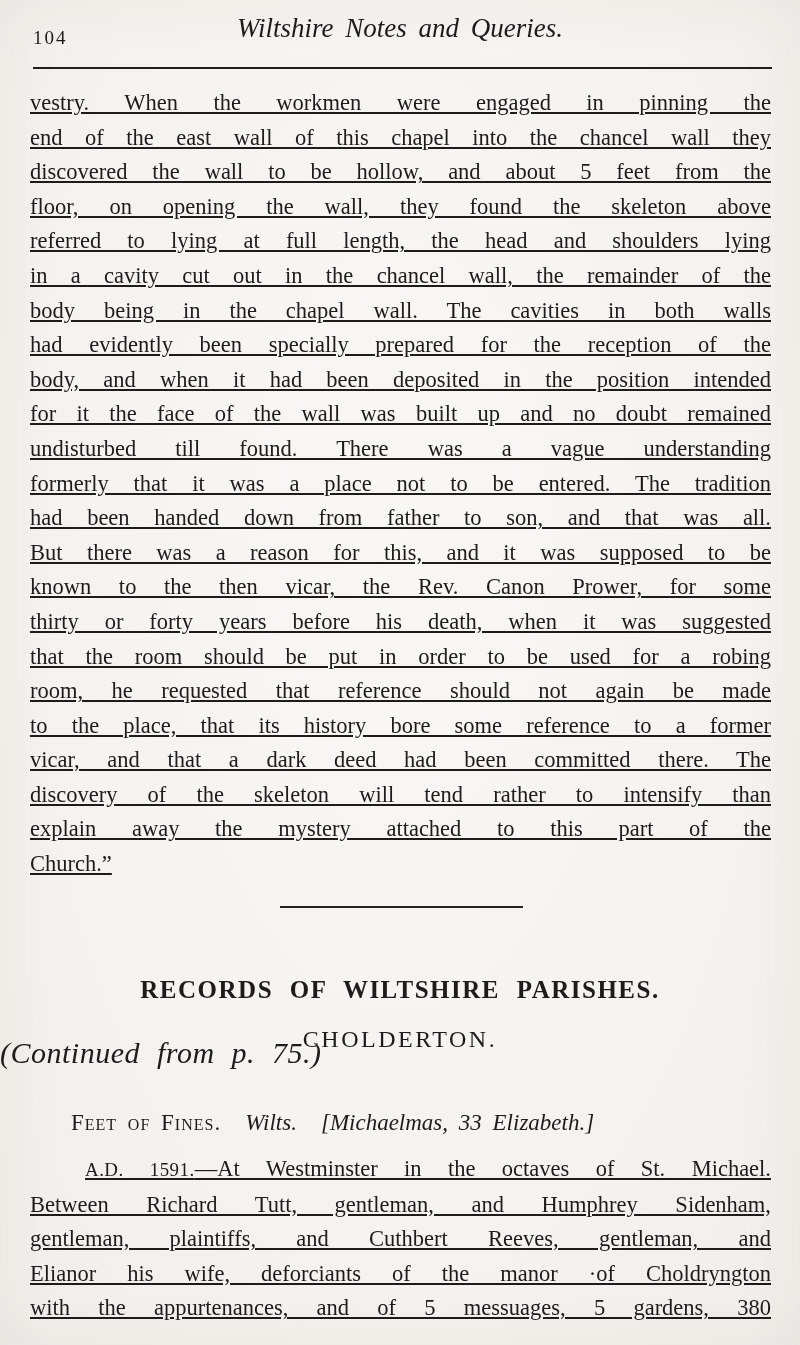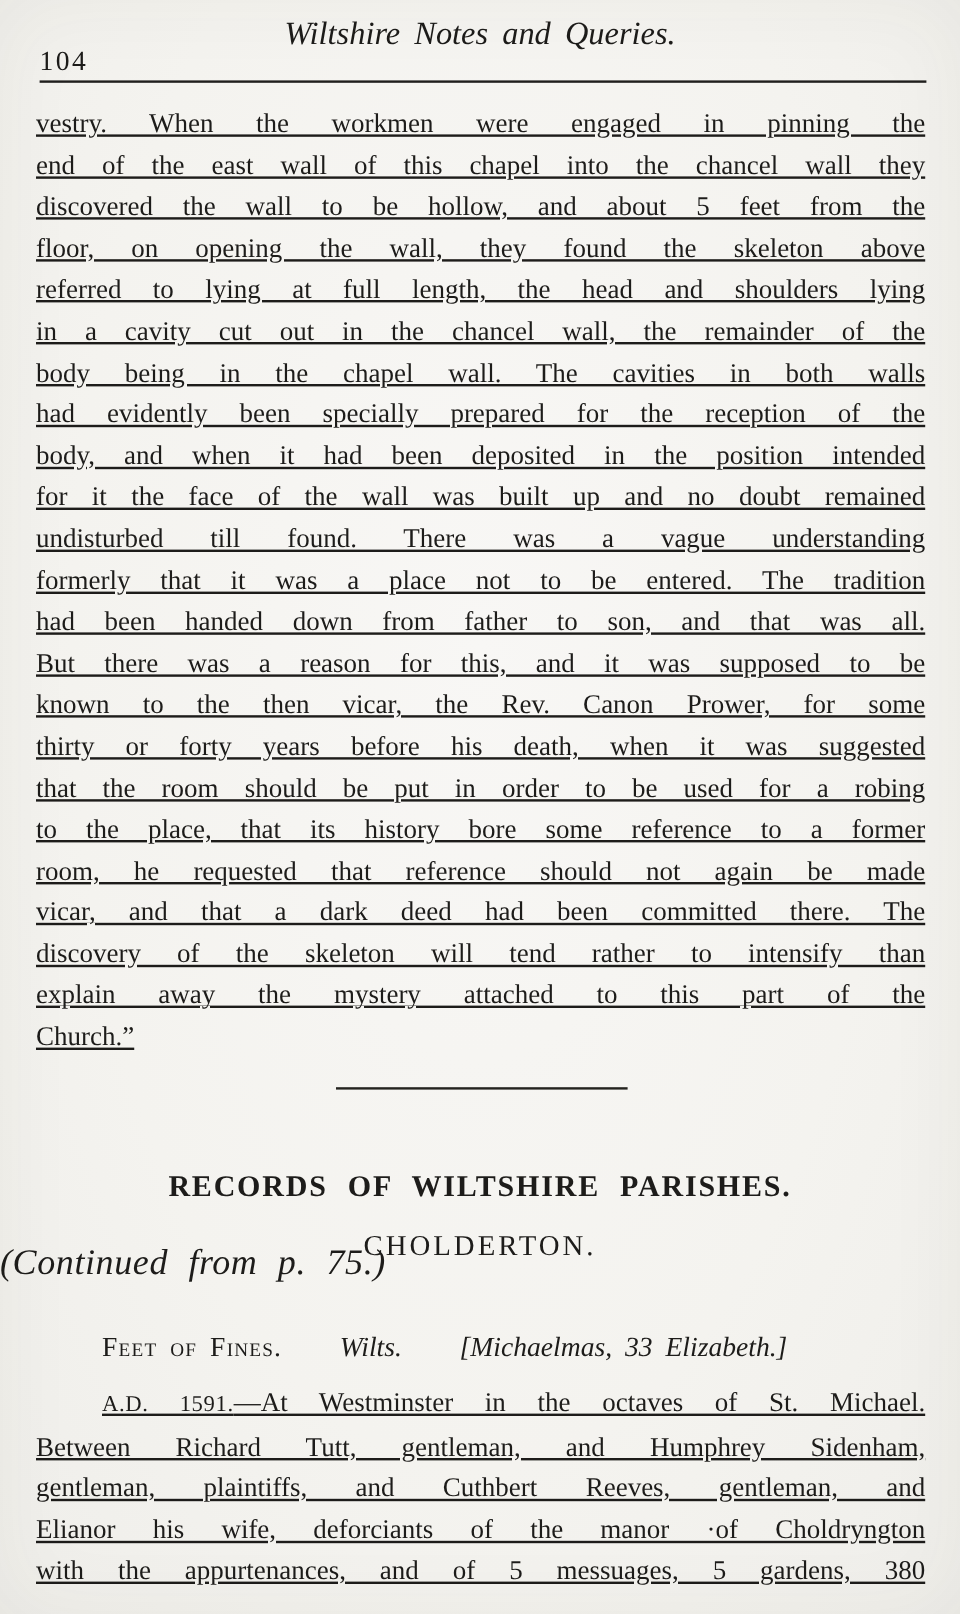--- a/index.html
+++ b/index.html
@@ -10,22 +10,22 @@
   .page {
     position:relative; width:800px; height:1345px; overflow:hidden;
     background:radial-gradient(ellipse at 50% 40%, #f8f7f5 0%, #f4f3ef 60%, #efeeea 100%);
     color:#1d1c1a;
   }
   .page::after {
     content:""; position:absolute; inset:0; pointer-events:none;
     box-shadow:inset 0 0 70px rgba(60,55,45,0.05);
   }
   .pageno {
-    position:absolute; left:33px; top:38px;
-    font-size:23px; letter-spacing:2px;
+    position:absolute; left:33px; top:27px;
+    font-size:19px; letter-spacing:2px;
   }
   .running-title {
     position:absolute; left:0; right:0; top:13px; text-align:center;
     font-style:italic; font-size:27px; word-spacing:5px;
   }
   .rule-top {
     position:absolute; left:33px; top:67px; width:739px; height:2px;
     background:#201f1d;
   }
   .para {
@@ -49,22 +49,22 @@
   }
   .parish {
     position:absolute; left:0; right:0; top:1026px; text-align:center;
     font-weight:normal; font-size:24px; letter-spacing:2.5px; margin:0;
   }
   .continued {
     position:absolute; left:0; right:0; top:1036px; text-align:left;
     font-style:italic; font-size:30px; word-spacing:9px; letter-spacing:0.5px;
   }
   .fines {
-    position:absolute; left:85px; top:1110px; font-size:23px;
-    display:flex; gap:48px; white-space:nowrap;
+    position:absolute; left:71px; top:1110px; font-size:23px;
+    display:flex; gap:24px; white-space:nowrap;
   }
   .fines .sc { font-variant:small-caps; letter-spacing:1px; word-spacing:4px; }
   .fines .it { font-style:italic; word-spacing:5px;font-family:Liberation Serif, serif; }
 </style>
 </head>
 <body>
 
 <div class="page">
 
   <div class="pageno">104</div>
@@ -82,22 +82,22 @@
     <div class="line">had evidently been specially prepared for the reception of the</div>
     <div class="line">body, and when it had been deposited in the position intended</div>
     <div class="line">for it the face of the wall was built up and no doubt remained</div>
     <div class="line">undisturbed till found. There was a vague understanding</div>
     <div class="line">formerly that it was a place not to be entered. The tradition</div>
     <div class="line">had been handed down from father to son, and that was all.</div>
     <div class="line">But there was a reason for this, and it was supposed to be</div>
     <div class="line">known to the then vicar, the Rev. Canon Prower, for some</div>
     <div class="line">thirty or forty years before his death, when it was suggested</div>
     <div class="line">that the room should be put in order to be used for a robing</div>
+    <div class="line">room, he requested that reference should not again be made</div>
     <div class="line">to the place, that its history bore some reference to a former</div>
-    <div class="line">room, he requested that reference should not again be made</div>
     <div class="line">vicar, and that a dark deed had been committed there. The</div>
     <div class="line">discovery of the skeleton will tend rather to intensify than</div>
     <div class="line">explain away the mystery attached to this part of the</div>
     <div class="line flush">Church.”</div>
   </section>
 
   <div class="divider"></div>
 
   <h1 class="heading">RECORDS OF WILTSHIRE PARISHES.</h1>
   <h2 class="parish">CHOLDERTON.</h2>

